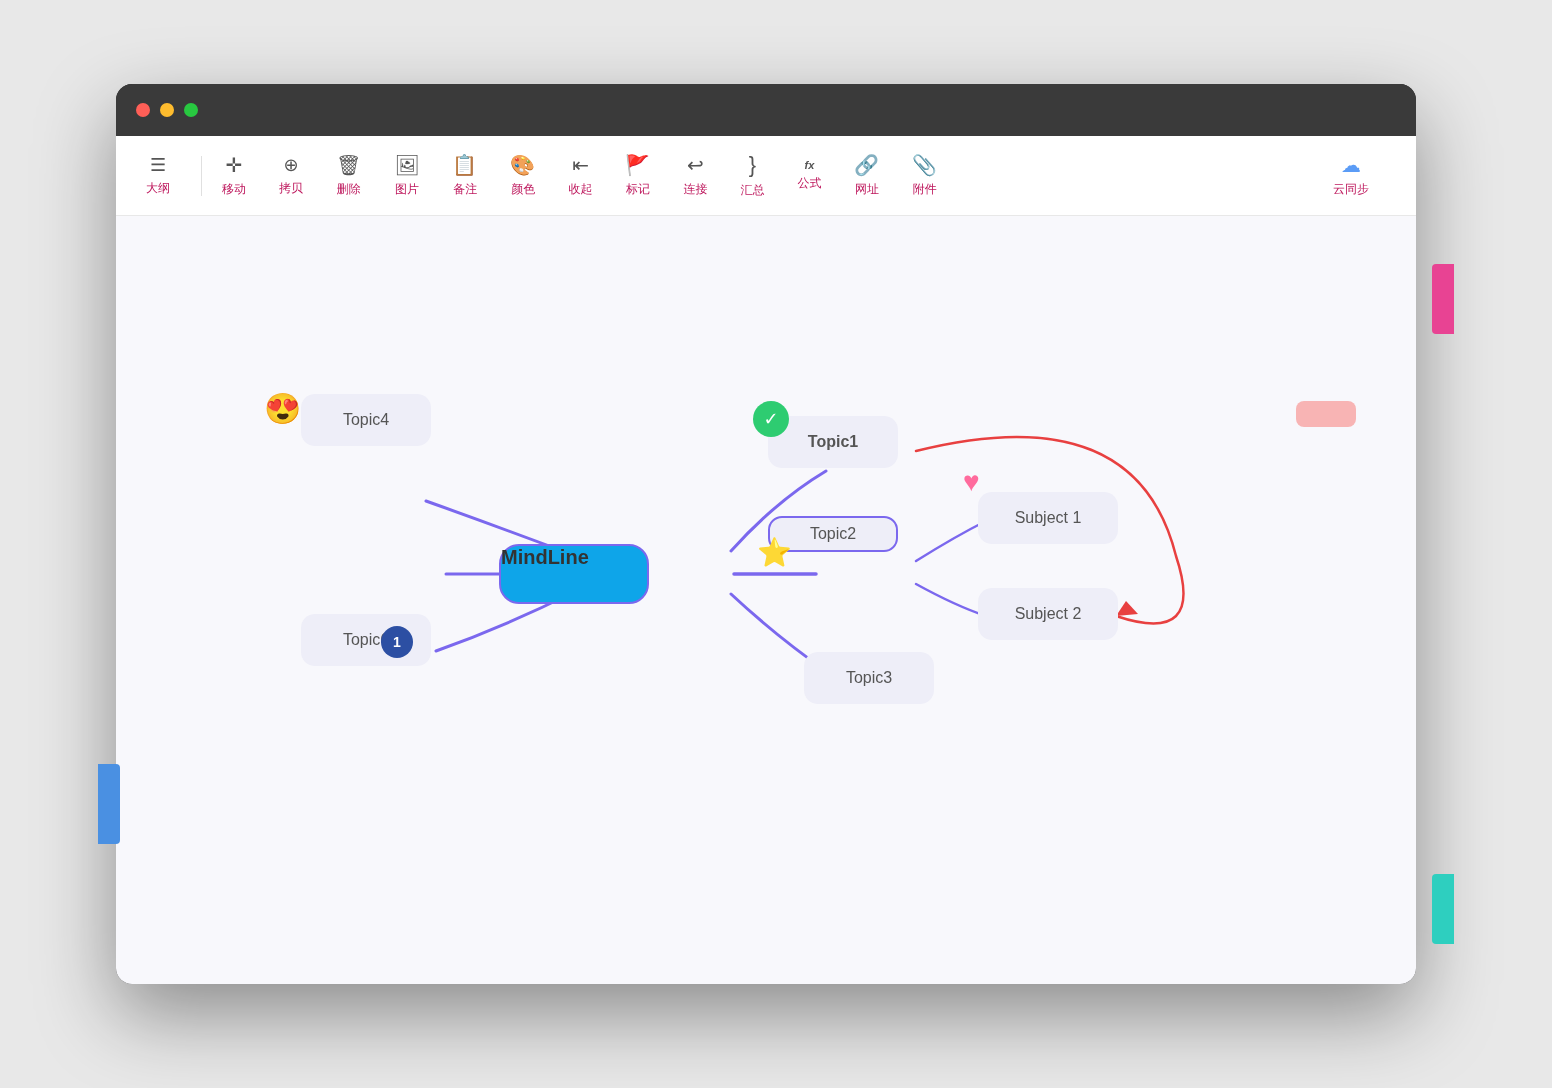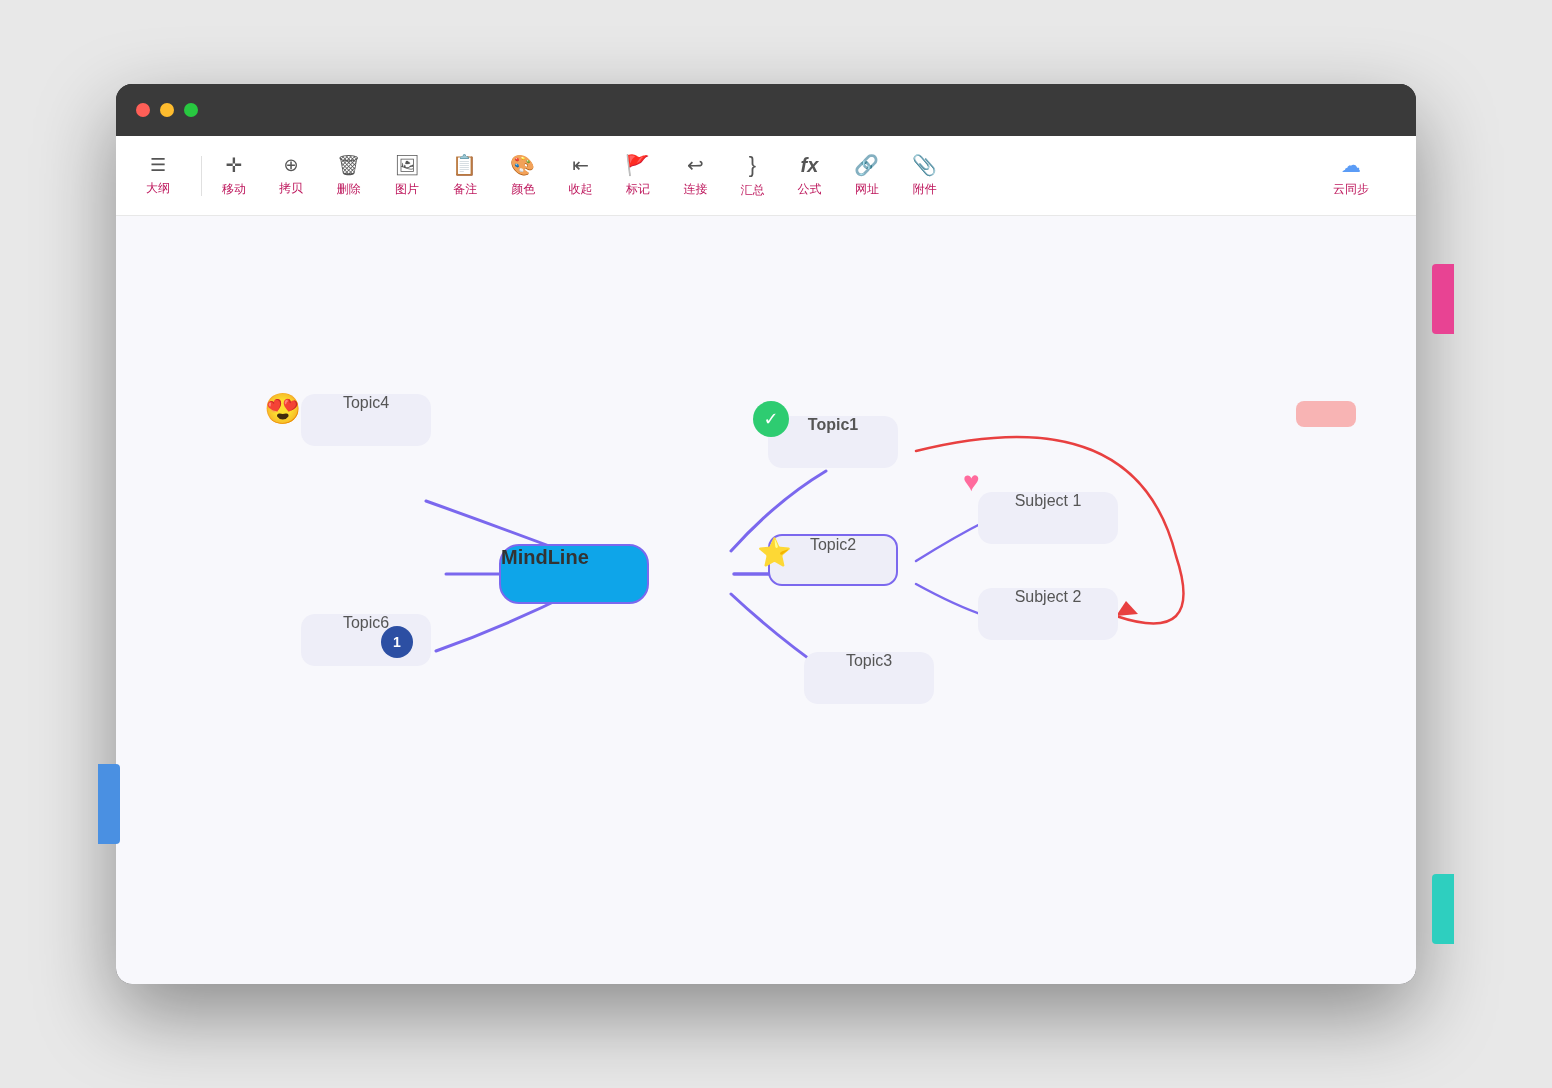--- a/index.html
+++ b/index.html
@@ -151,21 +151,21 @@
       width: 100%;
       height: 100%;
     }
 
     
     .node {
       position: absolute;
       background: #eeeef8;
       border-radius: 14px;
       display: flex;
-      align-items: flex-start;
+      align-items: center;
       justify-content: center;
       font-size: 16px;
       color: #555;
       cursor: pointer;
     }
 
     .node-center {
       background: #0ea5e9;
       border: 2.5px solid #7b68ee;
       font-weight: bold;
@@ -316,21 +316,21 @@
         <span class="toolbar-item-icon">↩</span>
         <span class="toolbar-item-label">连接</span>
       </div>
 
       <div class="toolbar-item">
         <span class="toolbar-item-icon" style="font-size:22px;">}</span>
         <span class="toolbar-item-label">汇总</span>
       </div>
 
       <div class="toolbar-item">
-        <span class="toolbar-item-icon" style="font-size:20px; font-style:italic; font-weight:bold;">fx</span>
+        <span class="toolbar-item-icon" style="font-size:11px; font-style:italic; font-weight:bold;">fx</span>
         <span class="toolbar-item-label">公式</span>
       </div>
 
       <div class="toolbar-item">
         <span class="toolbar-item-icon">🔗</span>
         <span class="toolbar-item-label">网址</span>
       </div>
 
       <div class="toolbar-item">
         <span class="toolbar-item-icon">📎</span>
@@ -389,21 +389,21 @@
       <div class="node" style="left:652px; top:200px; width:130px; height:52px;font-weight:bold;">
         <span>Topic1</span>
       </div>
 
       <div class="check-circle" style="left:637px; top:185px; z-index:5;">
         <span>✓</span>
       </div>
 
       <div class="star-icon" style="left:641px; top:320px; z-index:5;">⭐</div>
 
-      <div class="node" style="left:652px; top:318px; width:130px; height:52px; border: 2.5px solid #7b68ee; background:#eeeef8;">
+      <div class="node" style="left:652px; top:300px; width:130px; height:36px; border: 2.5px solid #7b68ee; background:#eeeef8;">
         <span>Topic2</span>
       </div>
 
       <div class="node" style="left:688px; top:436px; width:130px; height:52px;">
         <span>Topic3</span>
       </div>
 
       <div class="heart-icon" style="left:847px; top:250px; z-index:5;">♥</div>
 
       <div class="node" style="left:862px; top:276px; width:140px; height:52px;">

